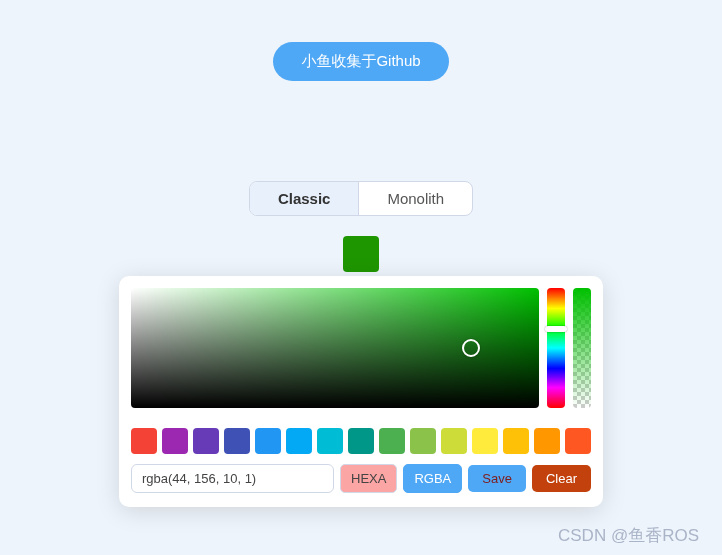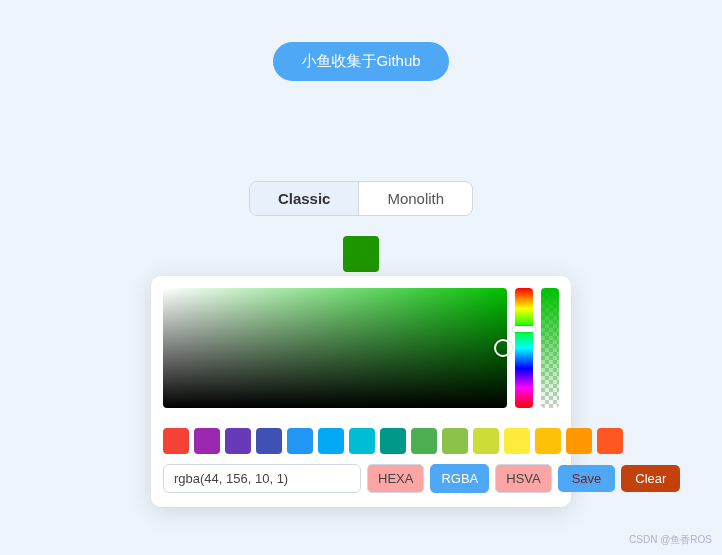--- a/index.html
+++ b/index.html
@@ -58,21 +58,21 @@
       height: 36px;
       background: #1e9600;
       border-radius: 4px;
       margin-top: 20px;
     }
 
     .picker-container {
       background: #fff;
       border-radius: 10px;
       box-shadow: 0 4px 24px rgba(0,0,0,0.13);
-      width: 420px;
+      width: 484px;
       margin-top: 4px;
       padding: 12px 12px 14px 12px;
     }
 
     .gradient-area {
       width: 100%;
       height: 120px;
       border-radius: 4px;
       position: relative;
       cursor: crosshair;
@@ -207,22 +207,22 @@
       border-radius: 5px;
       border: none;
       background: #c2410c;
       color: #fff;
       cursor: pointer;
     }
 
     .watermark {
       position: absolute;
       bottom: 8px;
-      right: 10px;
-      font-size: 10px;
+      right: 23px;
+      font-size: 17px;
       color: #aab4c8;
     }
   </style>
 </head>
 <body>
 
 <button class="top-btn">小鱼收集于Github</button>
 
 <div class="tabs-row">
   <button class="tab active">Classic</button>
@@ -259,19 +259,18 @@
     <div class="swatch" style="background:#ffeb3b"></div>
     <div class="swatch" style="background:#ffc107"></div>
     <div class="swatch" style="background:#ff9800"></div>
     <div class="swatch" style="background:#ff5722"></div>
   </div>
 
   <div class="bottom-row">
     <input class="hex-input" type="text" value="rgba(44, 156, 10, 1)" style="">
     <button class="format-btn">HEXA</button>
     <button class="format-btn active">RGBA</button>
-    <button class="format-btn">HSVA</button>
     <button class="save-btn">Save</button>
     <button class="clear-btn">Clear</button>
   </div>
 </div>
 
 <div class="watermark">CSDN @鱼香ROS</div>
 
 </body></html>

